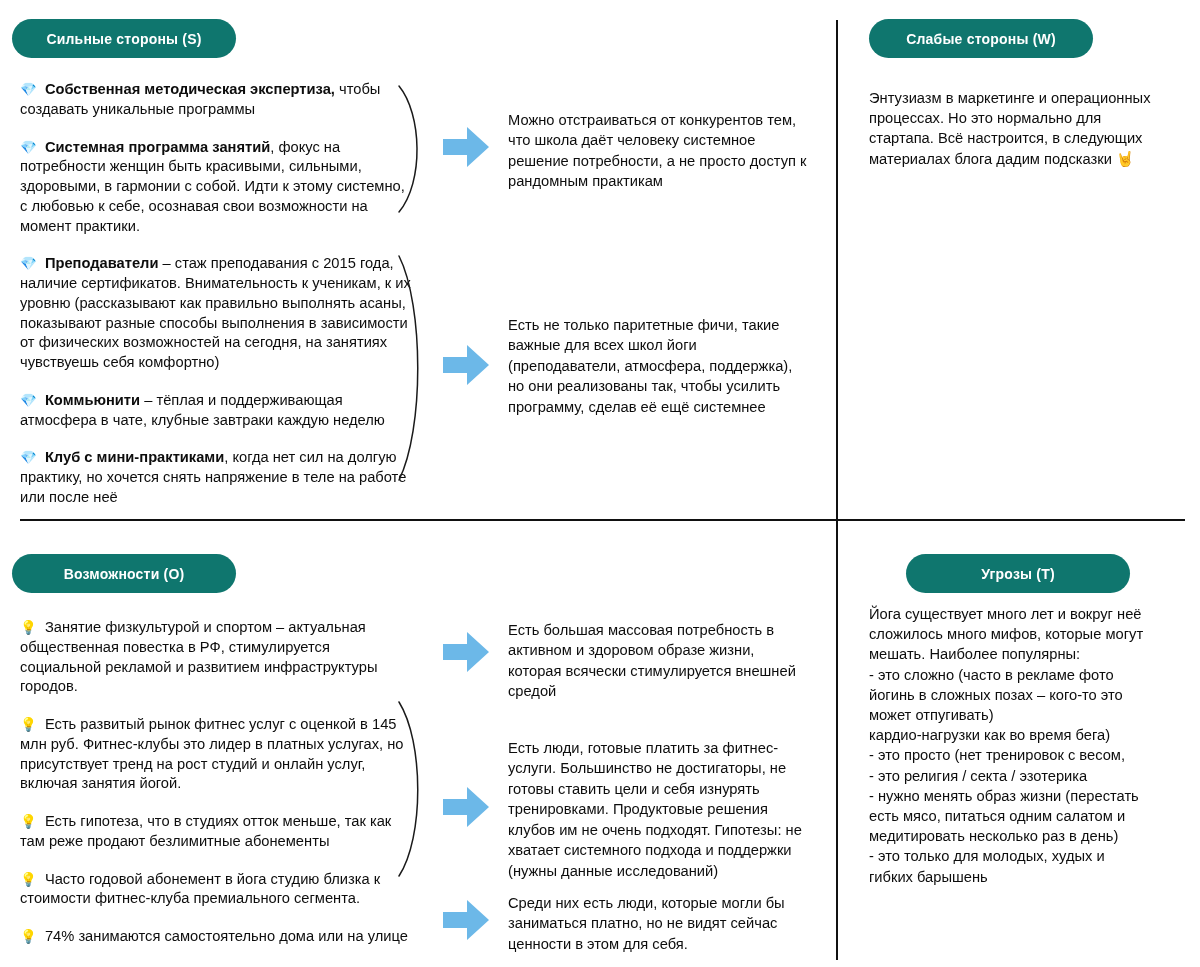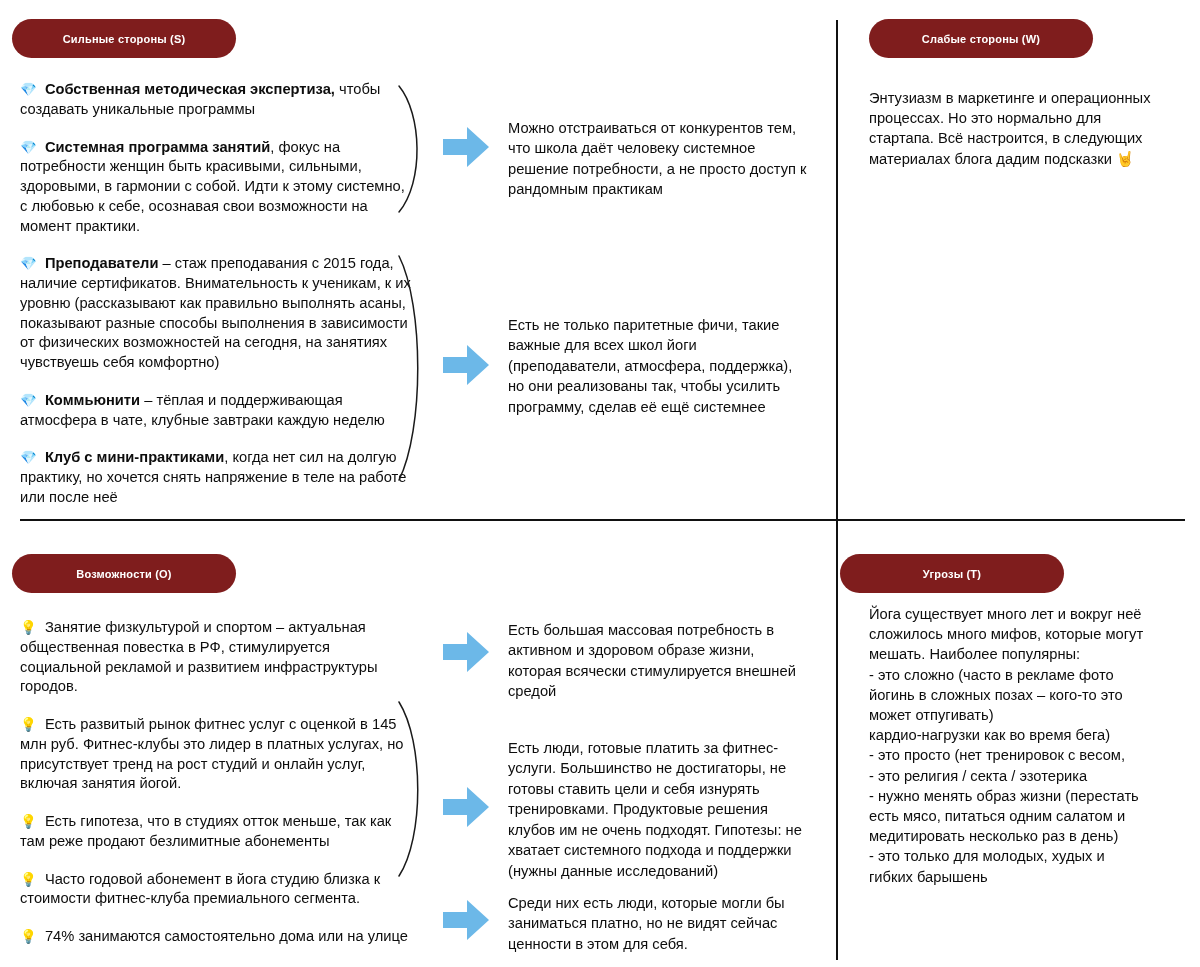--- a/index.html
+++ b/index.html
@@ -20,35 +20,35 @@
     border-top:2.5px solid #111;
   }
   .divider-v{
     position:absolute;left:836px;top:20px;width:0;height:940px;
     border-left:2.5px solid #111;
   }
 
   
   .badge{
     position:absolute;
-    background:#7f1d1d;
+    background:#0f766e;
     color:#fff;
     border-radius:22px;
-    font-size:11px;
+    font-size:14px;
     font-weight:700;
     letter-spacing:.2px;
     display:flex;align-items:center;justify-content:center;
     height:39px;
     box-sizing:border-box;
     padding:0 18px;
   }
   .badge-s{left:12px;top:19px;width:224px;}
   .badge-w{left:869px;top:19px;width:224px;}
   .badge-o{left:12px;top:554px;width:224px;text-align:right;}
-  .badge-t{left:840px;top:554px;width:224px;text-align:center;}
+  .badge-t{left:906px;top:554px;width:224px;text-align:center;}
 
   
   .col-left{
     position:absolute;
     left:20px;
     width:392px;
     font-size:14.7px;
     line-height:1.345;
   }
   .col-left.s{top:80px;}
@@ -64,21 +64,21 @@
   .li b{font-weight:700;}
 
   
   .mid{
     position:absolute;
     left:508px;
     width:300px;
     font-size:14.7px;
     line-height:1.39;
   }
-  .m1{top:118px;}
+  .m1{top:110px;}
   .m2{top:315px;}
   .m3{top:620px;}
   .m4{top:738px;}
   .m5{top:893px;}
 
   
   .col-right{
     position:absolute;
     left:869px;
     width:300px;

